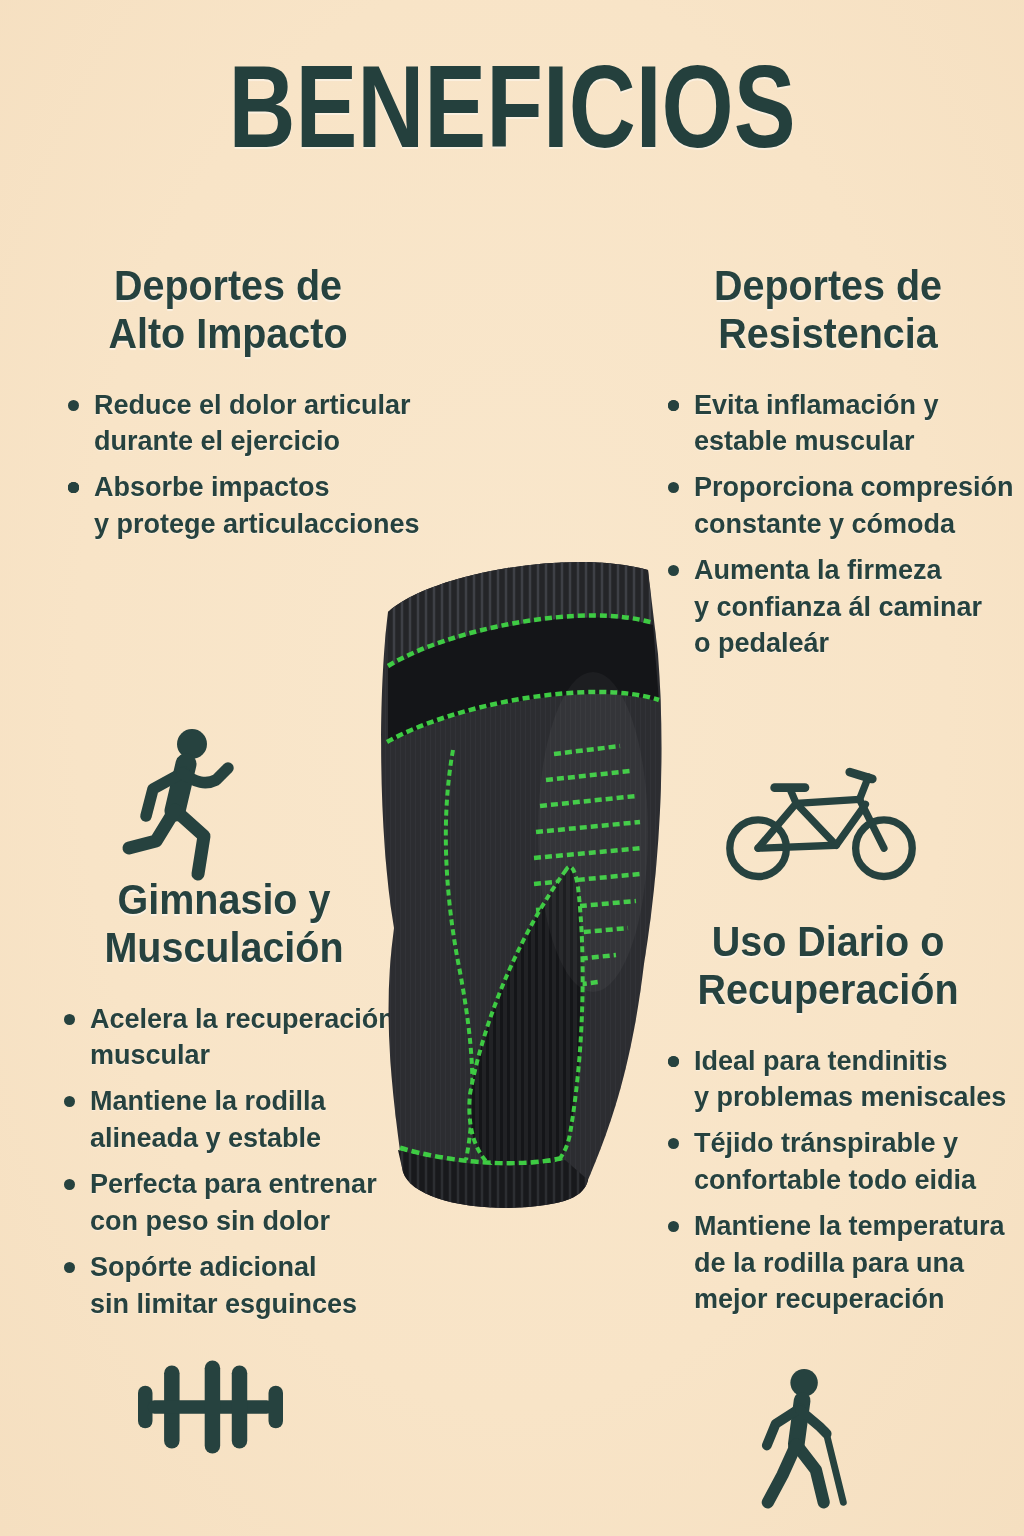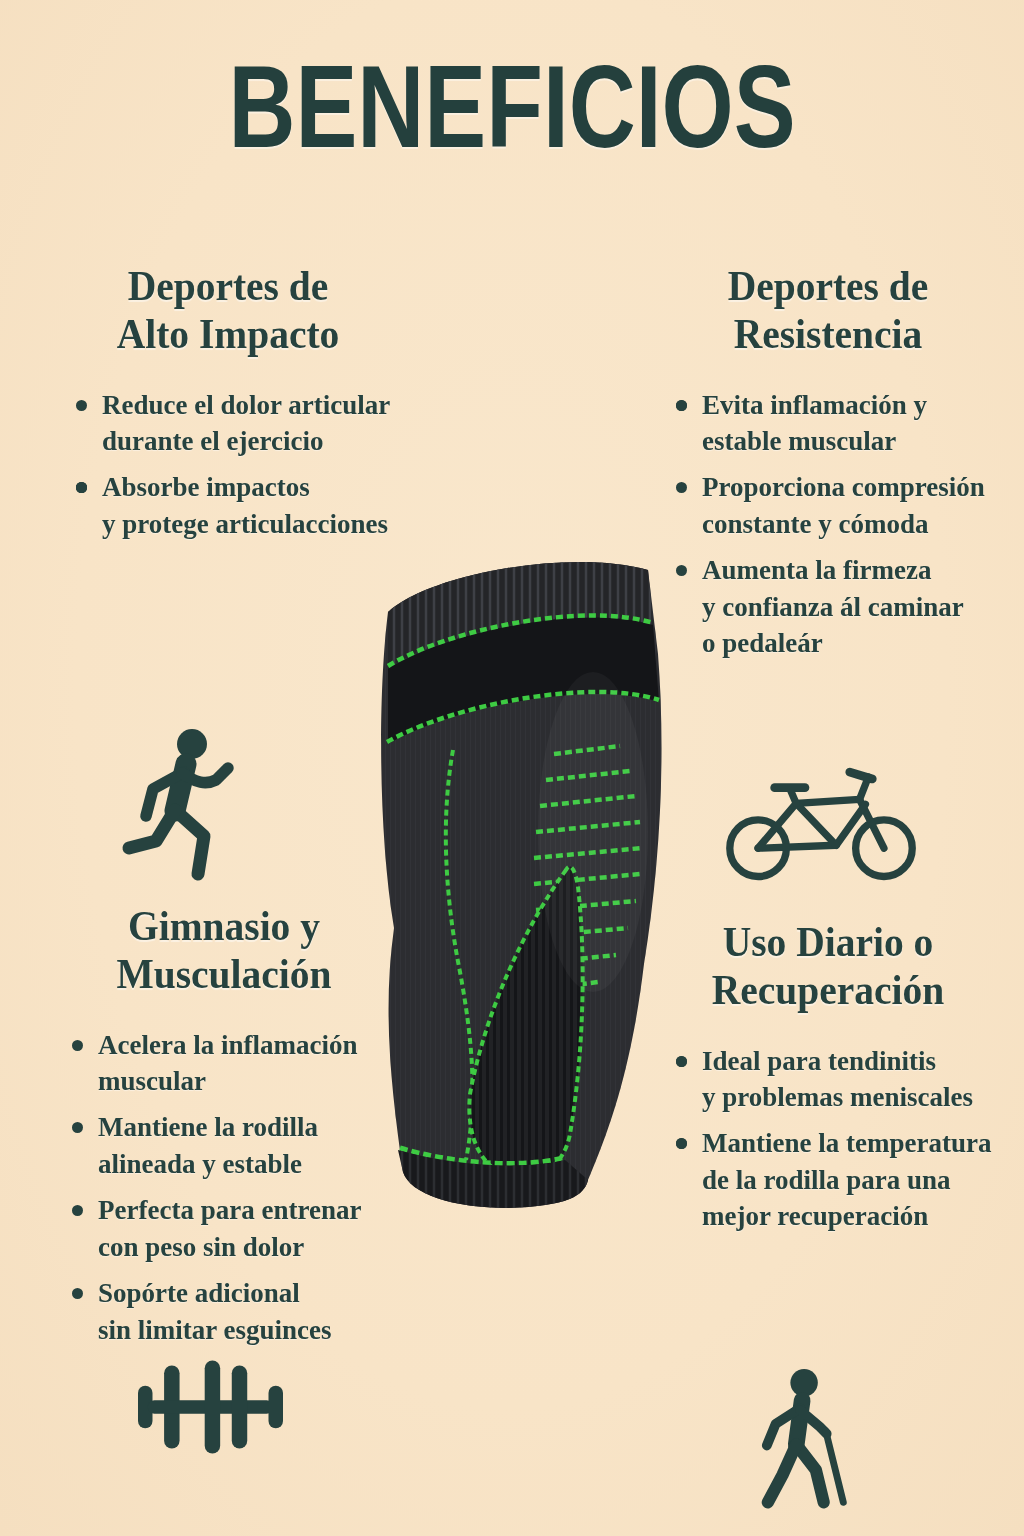--- a/index.html
+++ b/index.html
@@ -9,33 +9,33 @@
     font-family:"Liberation Sans", sans-serif;
     color:#26423f;
   }
   .title{
     position:absolute;top:44px;left:0;width:1024px;text-align:center;
     font-size:116px;font-weight:bold;line-height:1.1;letter-spacing:0px;
     color:#24403d;transform:scaleX(0.80);transform-origin:50% 50%;
     text-shadow:0 2px 1px rgba(255,255,255,0.45);
     white-space:nowrap;
   }
-  .quad{position:absolute;width:400px;font-family:Liberation Serif, serif;}
+  .quad{position:absolute;width:400px;}
   .q1{left:28px;top:262px;}
   .q2{left:628px;top:262px;}
-  .q3{left:24px;top:902px;}
+  .q3{left:24px;top:876px;}
   .q4{left:628px;top:918px;}
   .quad-heading{
     margin:0 0 28px 0;text-align:center;
     font-size:42px;font-weight:bold;line-height:1.15;
     color:#26423f;white-space:pre-line;
     text-shadow:0 2px 1px rgba(255,255,255,0.5);
     transform:scaleX(0.94);transform-origin:50% 0;
   }
-  .bullets{list-style:none;margin:8px;padding:0 0 0 40px;}
+  .bullets{list-style:none;margin:0;padding:0 0 0 40px;}
   .bullets li{
     position:relative;padding-left:26px;margin-bottom:10px;
     font-size:27px;font-weight:bold;line-height:1.35;
     white-space:pre-line;
     text-shadow:0 1px 1px rgba(255,255,255,0.45);
   }
   .dot{
     position:absolute;left:0;top:13px;width:11px;height:11px;border-radius:50%;
     background:#26423f;
   }
@@ -72,39 +72,40 @@
     <li><span class="dot"></span><span>Aumenta la firmeza
 y confianza ál caminar
 o pedaleár</span></li>
   </ul>
 </section>
 
 <section class="quad q3">
   <h2 class="quad-heading">Gimnasio y
 Musculación</h2>
   <ul class="bullets">
-    <li><span class="dot"></span><span>Acelera la inflamación
+    <li><span class="dot"></span><span>Acelera la recuperación
 muscular</span></li>
     <li><span class="dot"></span><span>Mantiene la rodilla
 alineada y estable</span></li>
     <li><span class="dot"></span><span>Perfecta para entrenar
 con peso sin dolor</span></li>
     <li><span class="dot"></span><span>Sopórte adicional
 sin limitar esguinces</span></li>
   </ul>
 </section>
 
 <section class="quad q4">
   <h2 class="quad-heading">Uso Diario o
 Recuperación</h2>
   <ul class="bullets">
     <li><span class="dot"></span></li>
     <li><span class="dot"></span><span>Ideal para tendinitis
 y problemas meniscales</span></li>
-    <li><span class="dot"></span></li>
+    <li><span class="dot"></span><span>Téjido tránspirable y
+confortable todo eidia</span></li>
     <li><span class="dot"></span><span>Mantiene la temperatura
 de la rodilla para una
 mejor recuperación</span></li>
   </ul>
 </section>
 
 <div class="abs" style="left:358px;top:532px;width:315px;height:705px;">
   <svg width="315" height="705" viewBox="0 0 315 705">
     <defs>
       <pattern id="ribV" width="8" height="12" patternUnits="userSpaceOnUse">

